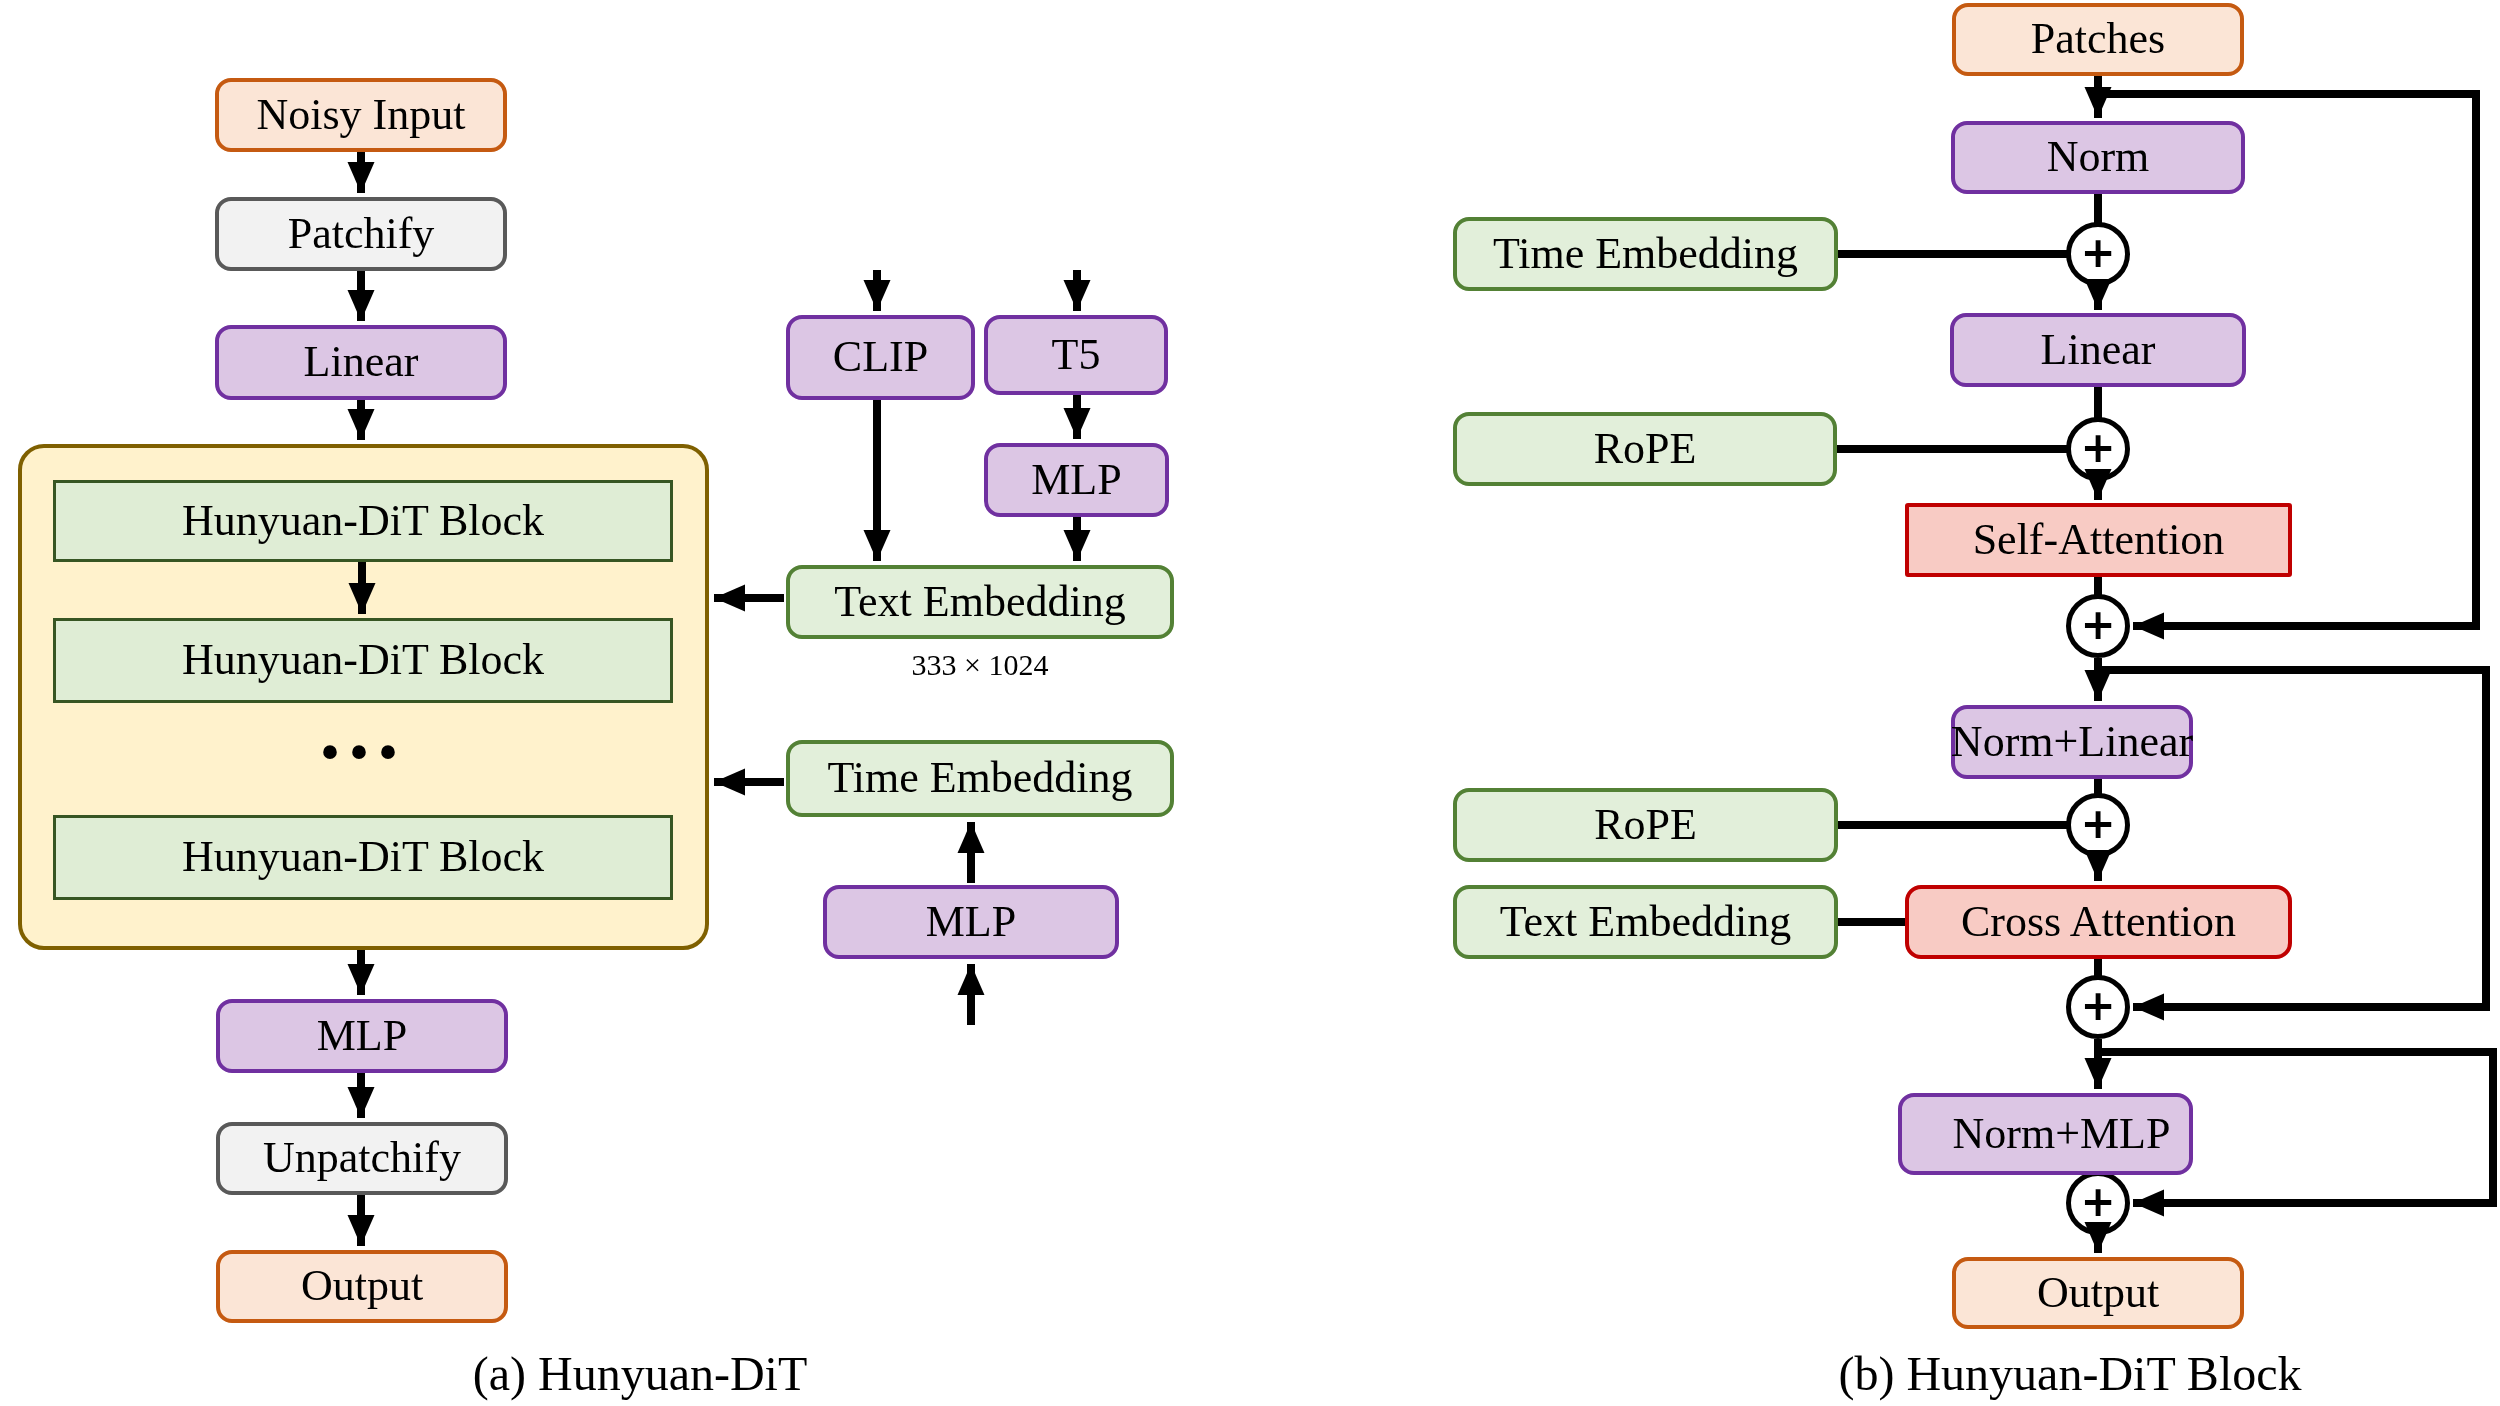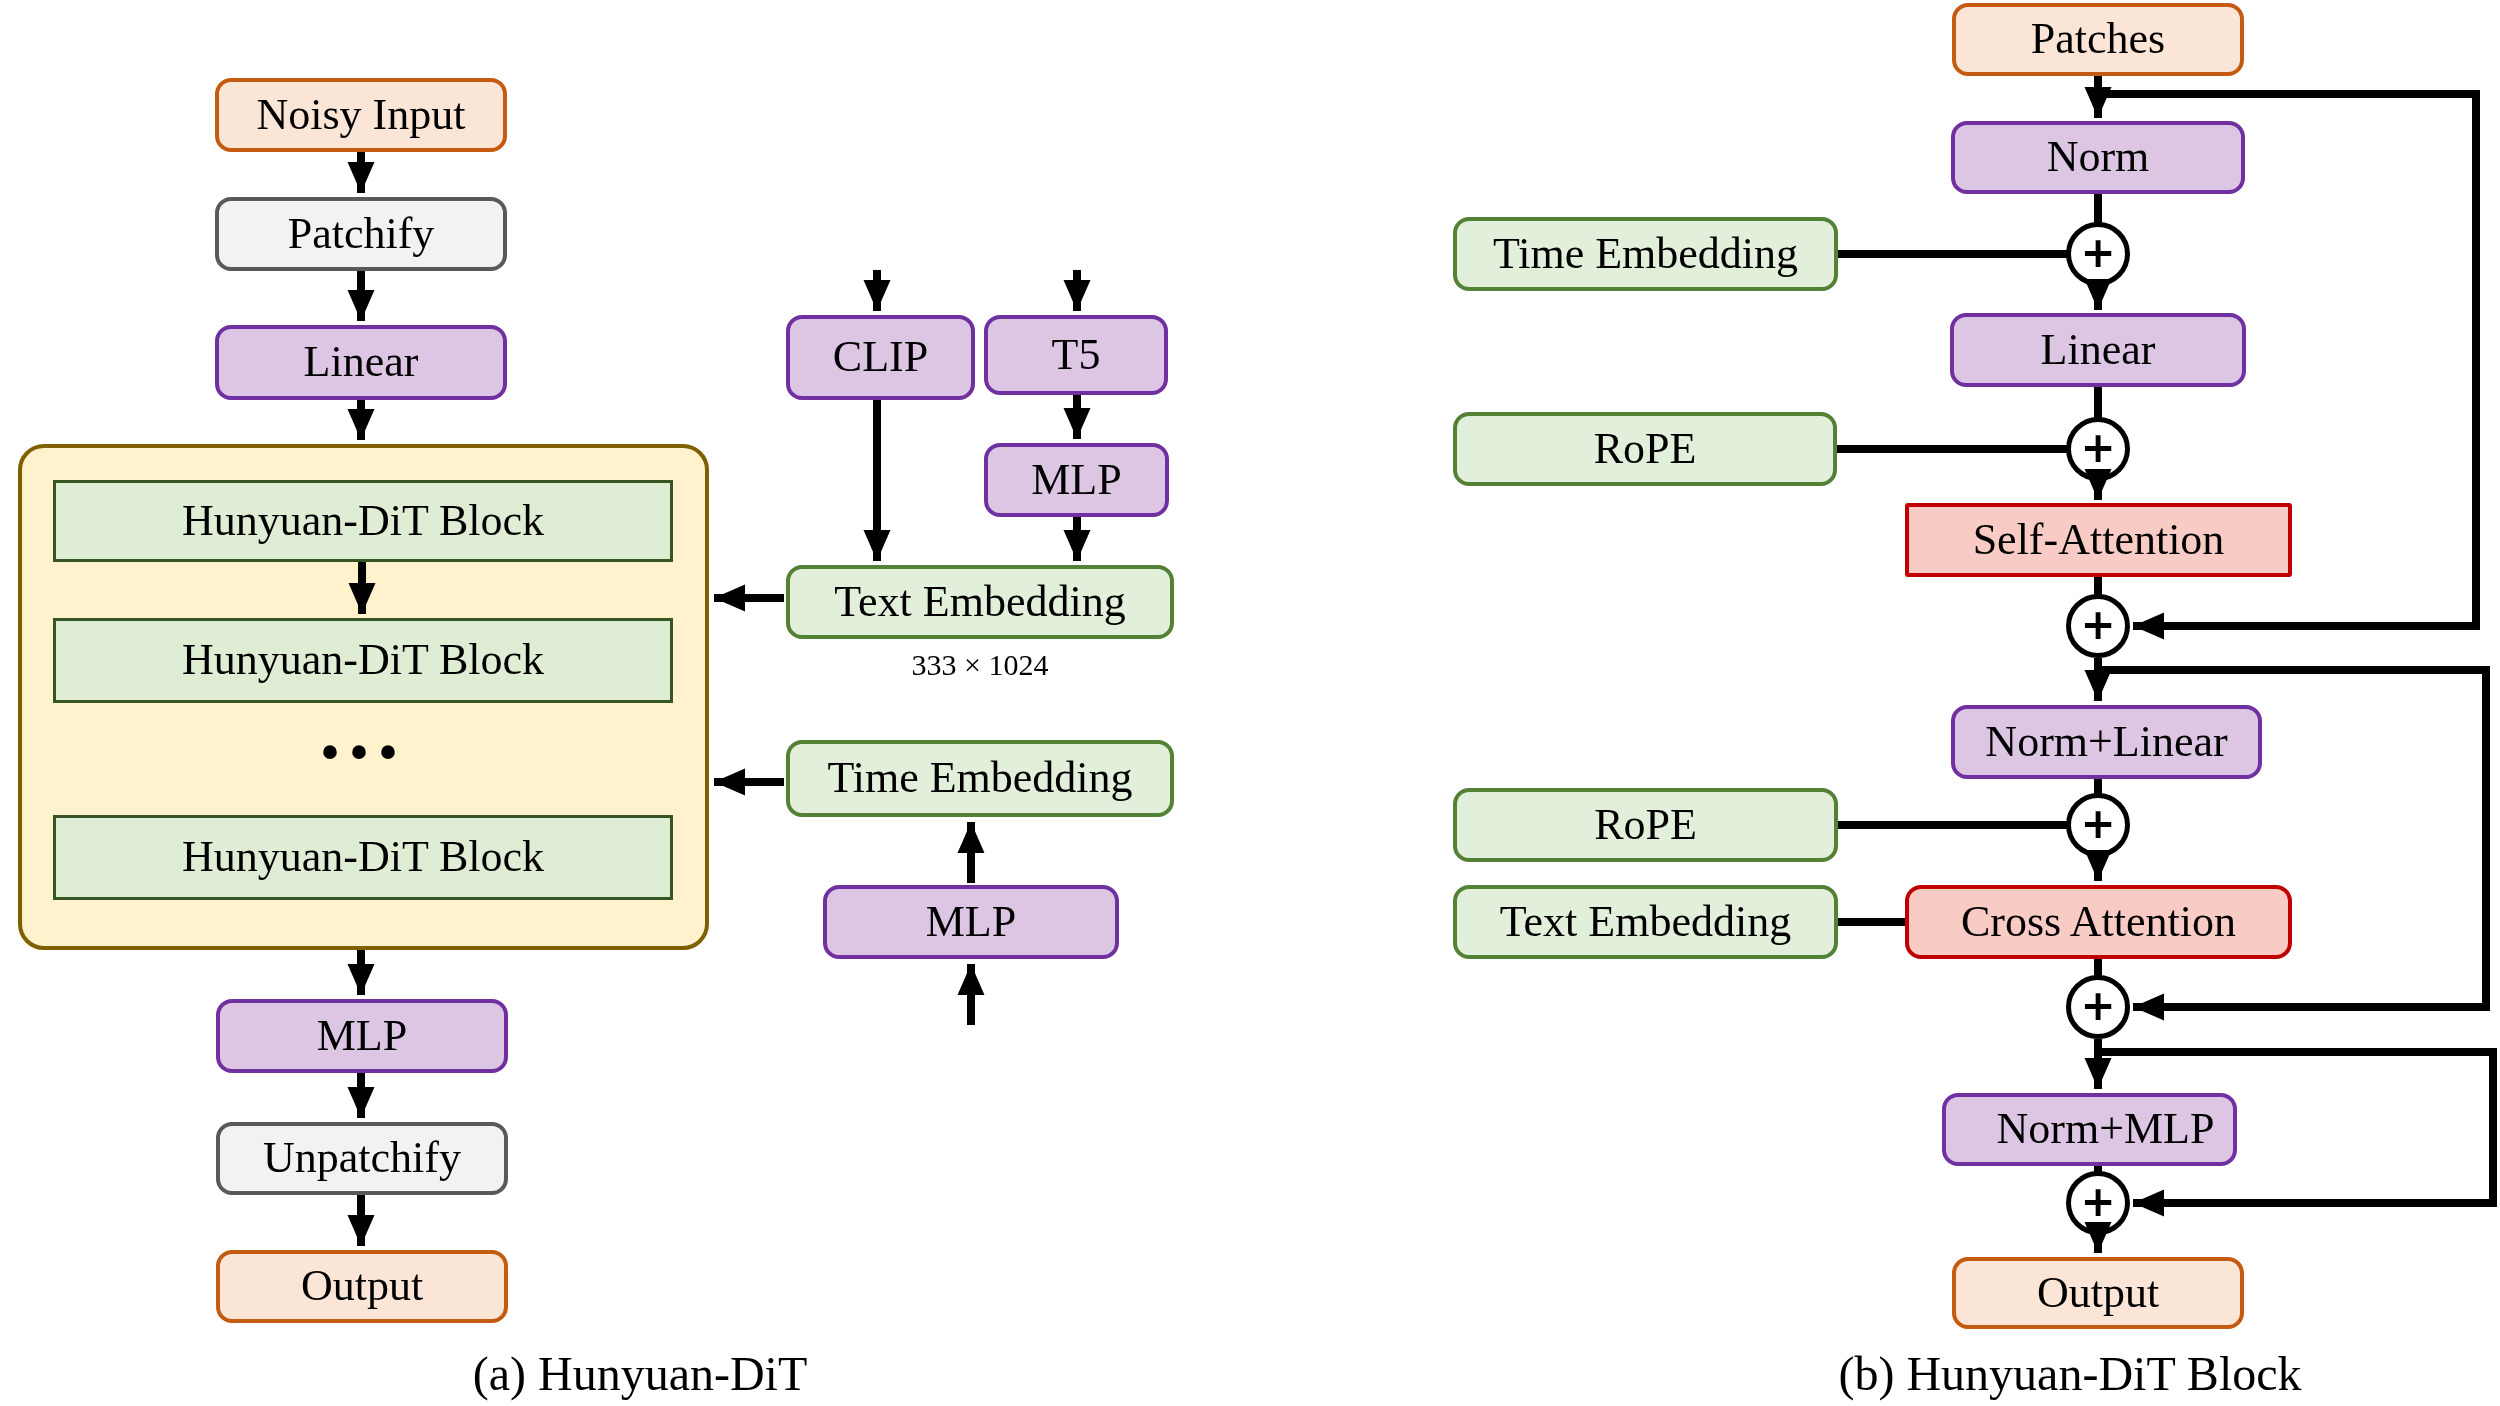--- a/index.html
+++ b/index.html
@@ -107,22 +107,22 @@
   <div class="dim" style="left:786px;top:648px;width:388px;">333 × 1024</div>
   <div class="box green" style="left:786px;top:740px;width:388px;height:77px;">Time Embedding</div>
   <div class="box purple" style="left:823px;top:885px;width:296px;height:74px;">MLP</div>
 
   <div class="box orange" style="left:1952px;top:3px;width:292px;height:73px;">Patches</div>
   <div class="box purple" style="left:1951px;top:121px;width:294px;height:73px;">Norm</div>
   <div class="box green" style="left:1453px;top:217px;width:385px;height:74px;">Time Embedding</div>
   <div class="box purple" style="left:1950px;top:313px;width:296px;height:74px;">Linear</div>
   <div class="box green" style="left:1453px;top:412px;width:384px;height:74px;">RoPE</div>
   <div class="box redsq" style="left:1905px;top:503px;width:387px;height:74px;">Self-Attention</div>
-  <div class="box purple" style="left:1951px;top:705px;width:311px;height:74px;">Norm+Linear</div>
+  <div class="box purple" style="left:1951px;top:705px;width:242px;height:74px;">Norm+Linear</div>
   <div class="box green" style="left:1453px;top:788px;width:385px;height:74px;">RoPE</div>
   <div class="box green" style="left:1453px;top:885px;width:385px;height:74px;">Text Embedding</div>
   <div class="box redrd" style="left:1905px;top:885px;width:387px;height:74px;">Cross Attention</div>
-  <div class="box purple" style="left:1942px;top:1093px;width:295px;height:73px;padding-left:32px;">Norm+MLP</div>
+  <div class="box purple" style="left:1898px;top:1093px;width:295px;height:82px;padding-left:32px;">Norm+MLP</div>
   <div class="box orange" style="left:1952px;top:1257px;width:292px;height:72px;">Output</div>
 
   <div class="caption" style="left:240px;top:1346px;width:800px;">(a) Hunyuan-DiT</div>
   <div class="caption" style="left:1670px;top:1346px;width:800px;">(b) Hunyuan-DiT Block</div>
 </div>
 
 </body></html>

